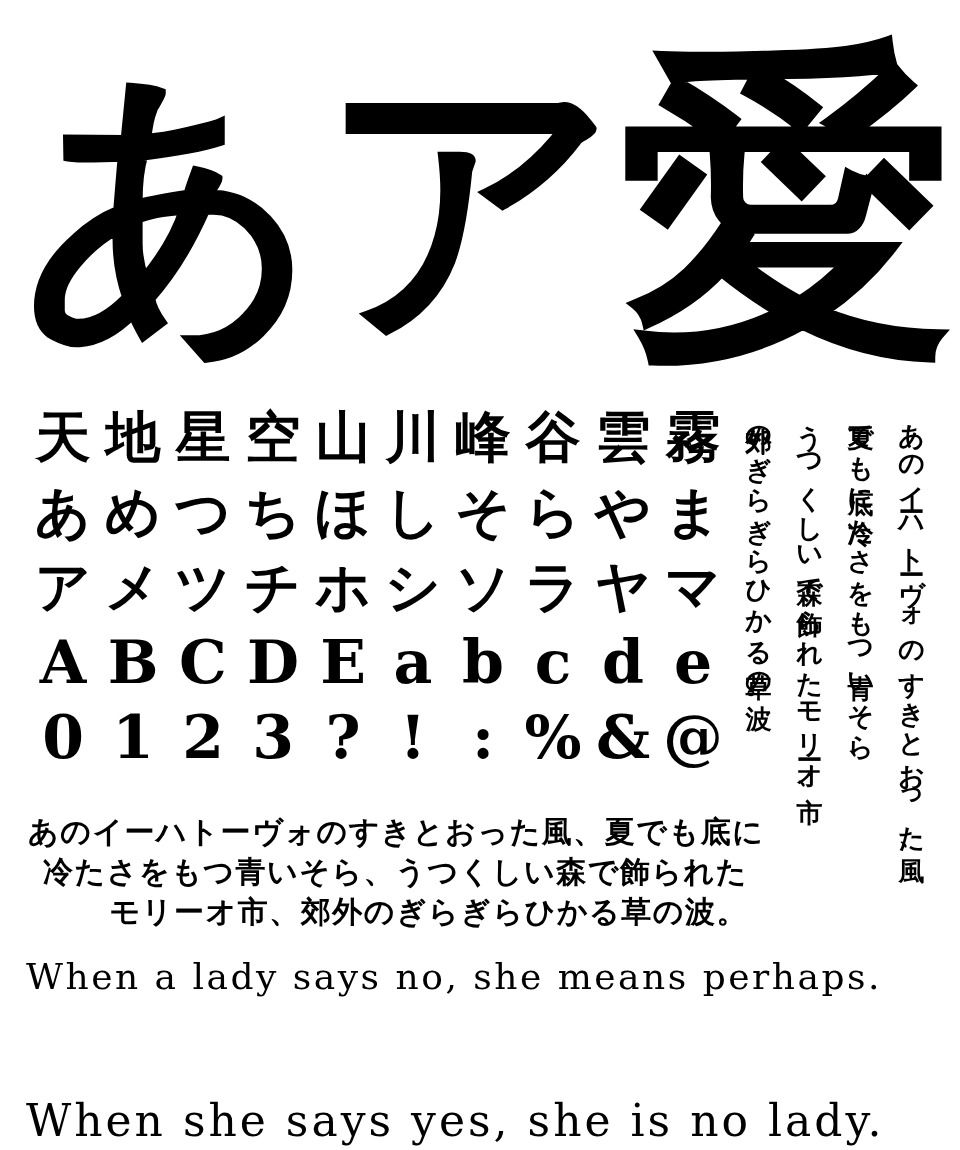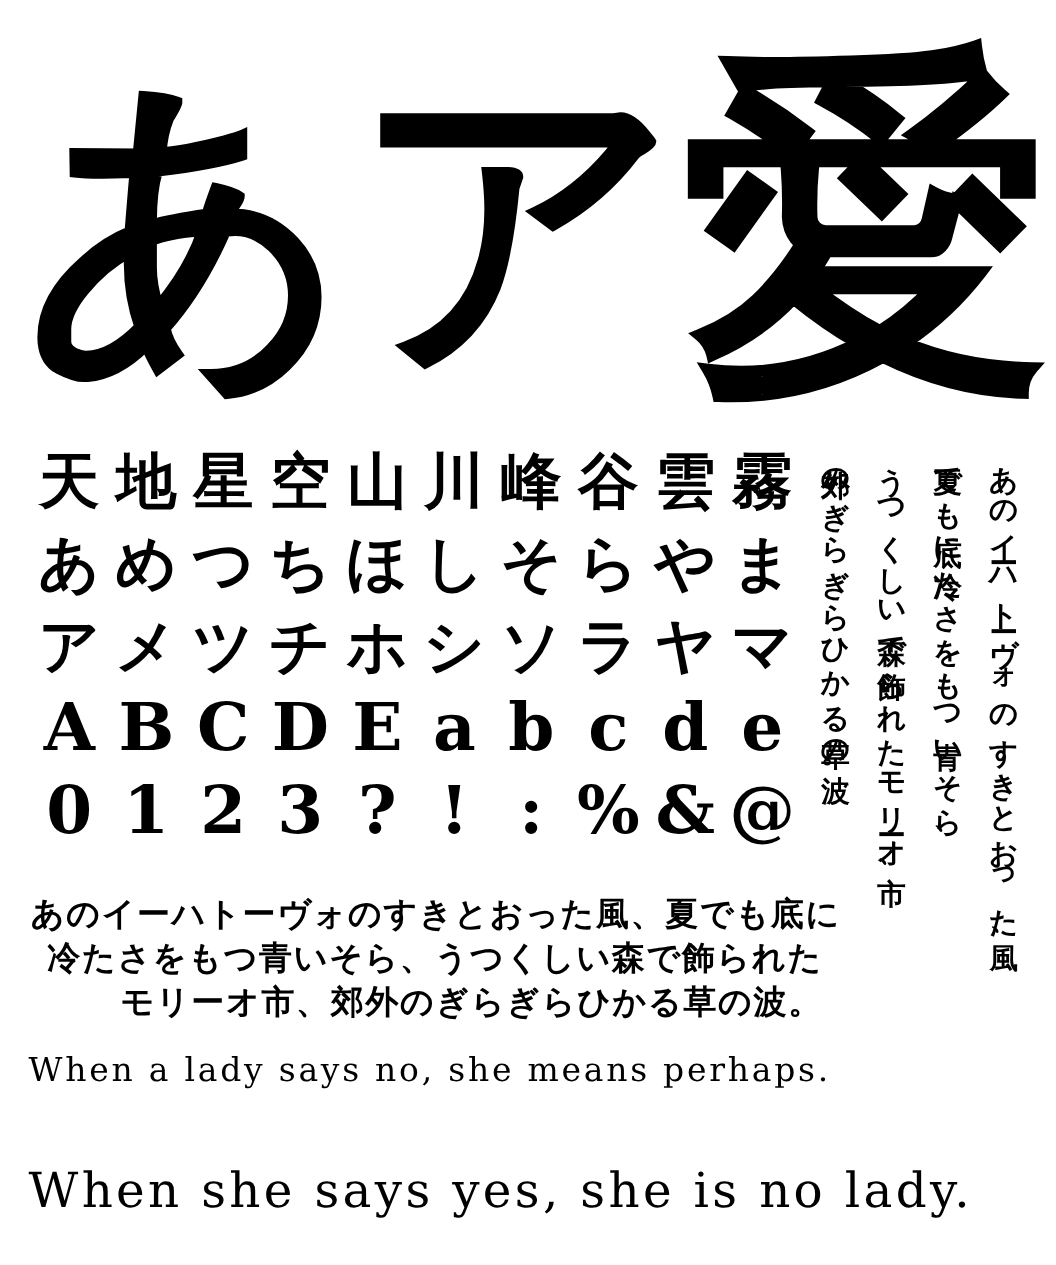--- a/index.html
+++ b/index.html
@@ -61,23 +61,23 @@
     font-weight: bold;
     text-align: right;
   }
 
   
   .english-line {
     position: absolute; left: 26px;
     white-space: nowrap;
     font-family: "DejaVu Serif", serif;
   }
-  .english-line.small  { top: 956px;  font-size: 30px; letter-spacing: 2.5px; }
+  .english-line.small  { top: 956px;  font-size: 36px; letter-spacing: 2.5px; }
   .english-line.medium { top: 1011px; font-size: 38px; letter-spacing: 3.5px; }
-  .english-line.large  { top: 1057px; font-size: 44px; letter-spacing: 3px; }
+  .english-line.large  { top: 1095px; font-size: 44px; letter-spacing: 3px; }
 </style>
 </head>
 <body>
 
 <div class="page">
 
   <div class="display-row">
     <span class="display-char">あ</span>
     <span class="display-char">ア</span>
     <span class="display-char large">愛</span>

